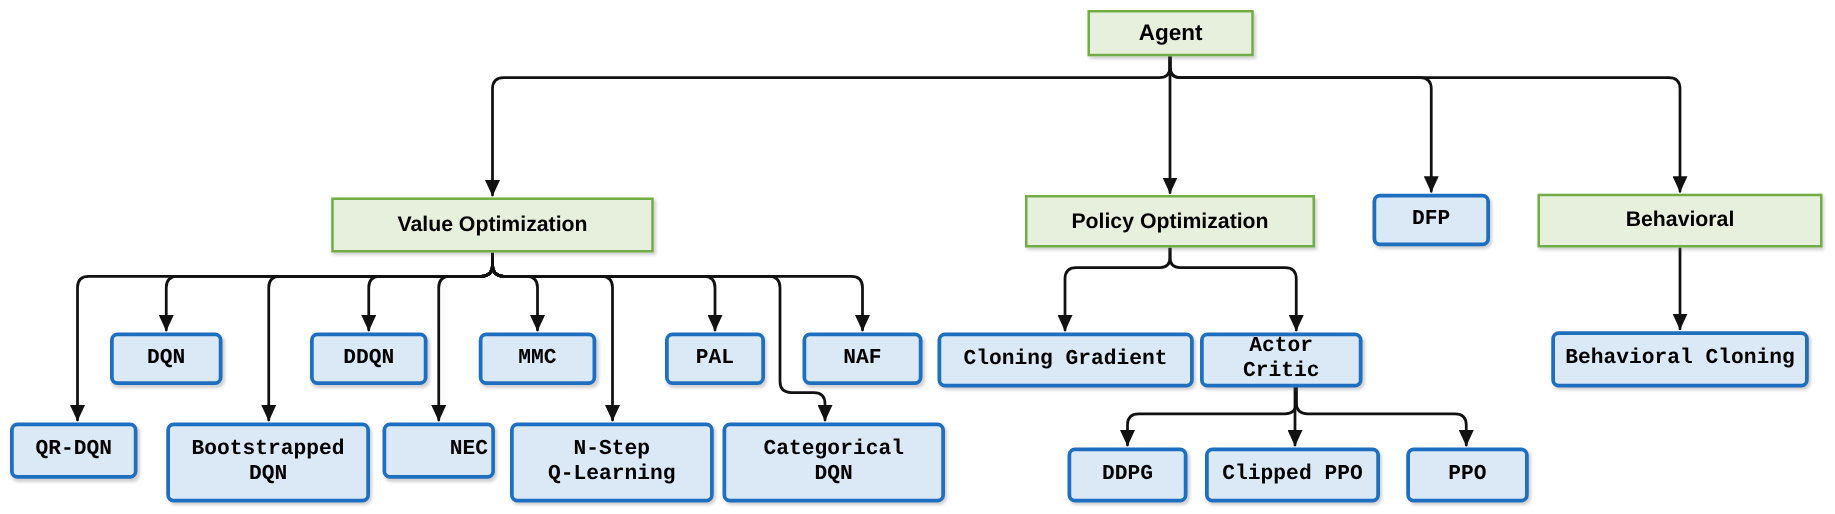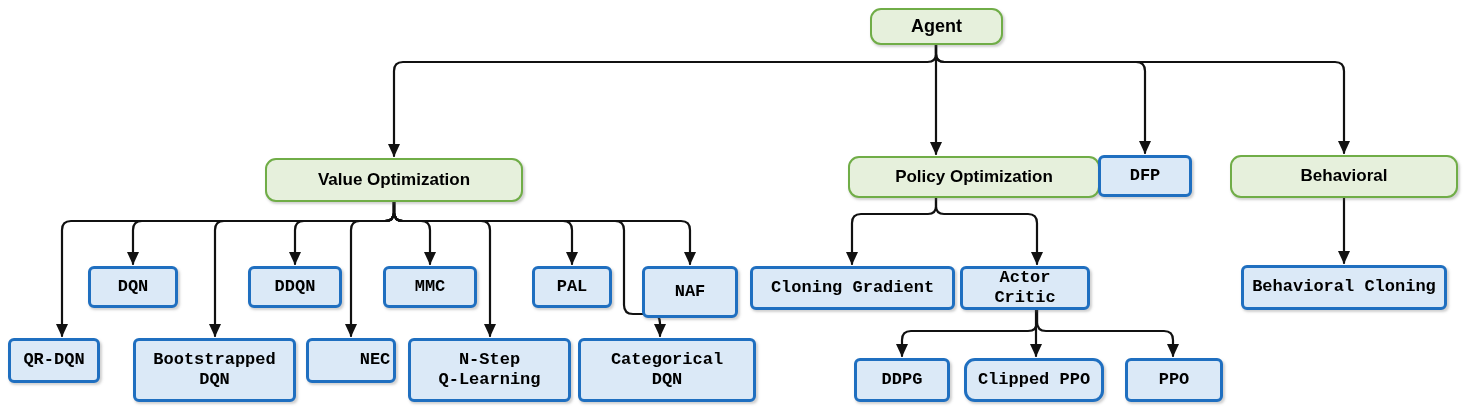--- a/index.html
+++ b/index.html
@@ -40,21 +40,21 @@
     line-height: 1.18;
     box-shadow: 1.5px 2px 2.5px rgba(100,100,100,0.30);
   }
   .node .lbl {
     white-space: pre-line;
     padding: 0 4px;
   }
   .node.group {
     background: var(--green-fill, #e6f0dc);
     border: 2.5px solid var(--green-border, #70ad47);
-    border-radius: 11px;
+    border-radius: 0;
   }
   .node.algorithm {
     background: var(--blue-fill, #dbe9f7);
     border: 3px solid var(--blue-border, #1f6fc0);
     border-radius: 6px;
     font-family: Liberation Mono, monospace;
   }
   .node.root {
     font-size: 18px;
   }
@@ -92,45 +92,45 @@
         <path class="edge" d="M1344,198 L1344,263" marker-end="url(#arrowhead)"></path>
       </g>
   </svg>
   <div id="nodes">
       <div class="node group root" style="left: 870px; top: 8px; width: 133px; height: 37px;">
         <span class="lbl">Agent</span>
       </div>
       <div class="node group" style="left: 265px; top: 158px; width: 258px; height: 44px;">
         <span class="lbl">Value Optimization</span>
       </div>
-      <div class="node group" style="left: 820px; top: 156px; width: 252px; height: 42px; margin-left: 28px;">
+      <div class="node group" style="left: 820px; top: 156px; width: 232px; height: 42px;">
         <span class="lbl">Policy Optimization</span>
       </div>
       <div class="node algorithm" style="left: 1098px; top: 155px; width: 94px; height: 42px;">
         <span class="lbl">DFP</span>
       </div>
       <div class="node group" style="left: 1230px; top: 155px; width: 228px; height: 43px;">
         <span class="lbl">Behavioral</span>
       </div>
       <div class="node algorithm" style="left: 88px; top: 266px; width: 90px; height: 42px;">
         <span class="lbl">DQN</span>
       </div>
       <div class="node algorithm" style="left: 248px; top: 266px; width: 94px; height: 42px;">
         <span class="lbl">DDQN</span>
       </div>
       <div class="node algorithm" style="left: 383px; top: 266px; width: 94px; height: 42px;">
         <span class="lbl">MMC</span>
       </div>
       <div class="node algorithm" style="left: 532px; top: 266px; width: 80px; height: 42px;">
         <span class="lbl">PAL</span>
       </div>
-      <div class="node algorithm" style="left: 642px; top: 266px; width: 96px; height: 52px;">
+      <div class="node algorithm" style="left: 642px; top: 266px; width: 96px; height: 42px;">
         <span class="lbl">NAF</span>
       </div>
-      <div class="node algorithm" style="left: 8px; top: 338px; width: 92px; height: 45px;">
+      <div class="node algorithm" style="left: 8px; top: 338px; width: 102px; height: 45px;">
         <span class="lbl">QR-DQN</span>
       </div>
       <div class="node algorithm" style="left: 133px; top: 338px; width: 163px; height: 64px;">
         <span class="lbl">Bootstrapped
 DQN</span>
       </div>
       <div class="node algorithm" style="left: 306px; top: 338px; width: 90px; height: 45px; padding-left: 48px;">
         <span class="lbl">NEC</span>
       </div>
       <div class="node algorithm" style="left: 408px; top: 338px; width: 163px; height: 64px;">
@@ -143,21 +143,21 @@
       </div>
       <div class="node algorithm" style="left: 750px; top: 266px; width: 205px; height: 44px;">
         <span class="lbl">Cloning Gradient</span>
       </div>
       <div class="node algorithm" style="left: 960px; top: 266px; width: 130px; height: 44px;">
         <span class="lbl">Actor Critic</span>
       </div>
       <div class="node algorithm" style="left: 854px; top: 358px; width: 96px; height: 44px;">
         <span class="lbl">DDPG</span>
       </div>
-      <div class="node algorithm" style="left: 964px; top: 358px; width: 140px; height: 44px; border-radius: 11px;">
+      <div class="node algorithm" style="left: 964px; top: 358px; width: 140px; height: 44px;">
         <span class="lbl">Clipped PPO</span>
       </div>
       <div class="node algorithm" style="left: 1125px; top: 358px; width: 98px; height: 44px;">
         <span class="lbl">PPO</span>
       </div>
       <div class="node algorithm" style="left: 1241px; top: 265px; width: 206px; height: 45px;">
         <span class="lbl">Behavioral Cloning</span>
       </div>
     </div>
 </div>

